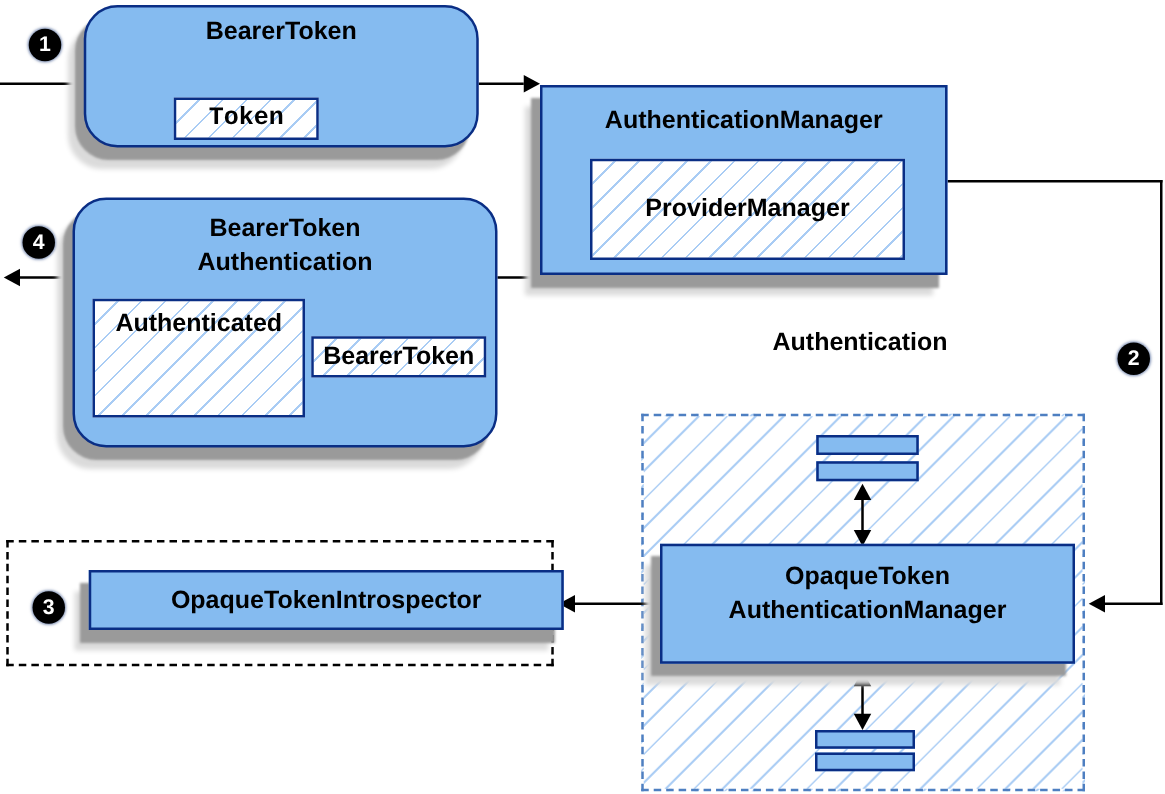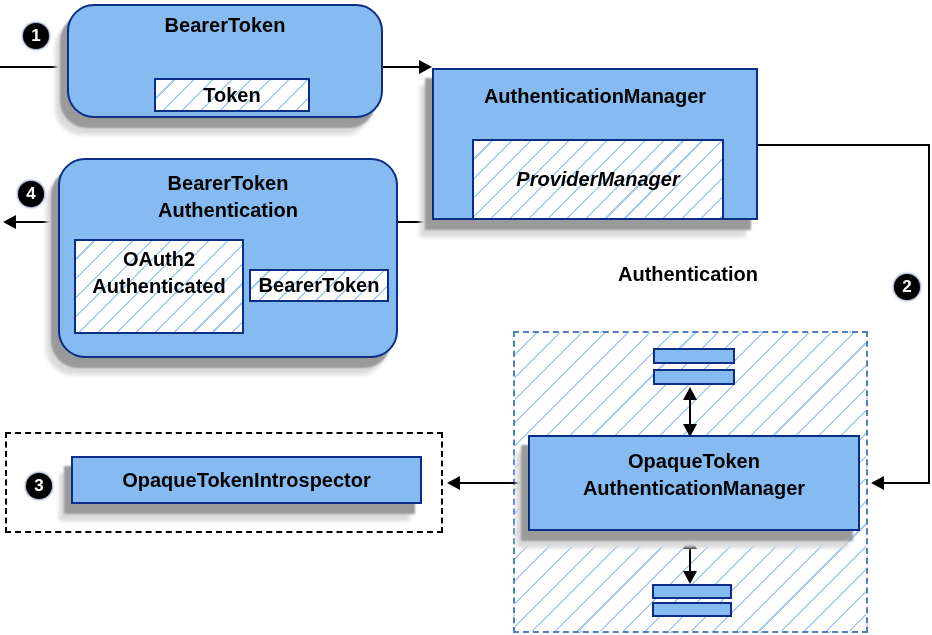--- a/index.html
+++ b/index.html
@@ -91,54 +91,53 @@
   <div class="dashed-black" style="left:5px;top:432px;width:438px;height:101px;"></div>
 
   <div class="heading" style="left:573px;top:261px;width:230px;">
     <div>Authentication</div>
   </div>
 
   <div class="node rounded" style="left:67px;top:4px;width:316px;height:114px;">
     <div class="title t-pad6">
       <div>BearerToken</div>
     </div>
-    <div class="inner hatch title" style="left:85px;top:72px;width:156px;height:34px;line-height:30px;">Token</div>
+    <div class="inner hatch title" style="left:70px;top:72px;width:116px;height:34px;line-height:30px;font-family:Liberation Mono, monospace;">Token</div>
   </div>
 
   <div class="node" style="left:432px;top:68px;width:326px;height:152px;">
     <div class="title" style="padding-top:13px;">AuthenticationManager</div>
-    <div class="inner hatch title" style="left:38px;top:69px;width:252px;height:81px;line-height:77px;font-style:italic;">ProviderManager</div>
+    <div class="inner hatch title" style="left:38px;top:57px;width:252px;height:81px;line-height:77px;">ProviderManager</div>
   </div>
 
   <div class="node rounded" style="left:58px;top:158px;width:340px;height:200px;">
     <div class="title t-pad10">
       <div>BearerToken</div>
       <div>Authentication</div>
     </div>
     <div class="inner hatch title" style="left:14px;top:79px;width:170px;height:95px;padding-top:5px;">
-      <div>OAuth2</div>
       <div>Authenticated</div>
     </div>
     <div class="inner hatch title" style="left:189px;top:109px;width:140px;height:33px;line-height:29px;">BearerToken</div>
   </div>
 
   <div class="small-rect" style="left:653px;top:348px;width:82px;height:16px;"></div>
   <div class="small-rect" style="left:653px;top:369px;width:82px;height:16px;"></div>
 
   <div class="node" style="left:528px;top:435px;width:332px;height:96px;">
     <div class="title" style="padding-top:11px;">
       <div>OpaqueToken</div>
       <div>AuthenticationManager</div>
     </div>
   </div>
 
   <div class="small-rect" style="left:652px;top:584px;width:80px;height:15px;"></div>
   <div class="small-rect" style="left:652px;top:602px;width:80px;height:15px;"></div>
 
-  <div class="node" style="left:71px;top:456px;width:351px;height:48px;">
+  <div class="node" style="left:71px;top:456px;width:380px;height:48px;">
     <div class="title" style="line-height:44px;">OpaqueTokenIntrospector</div>
   </div>
 
   <div class="badge" style="left:23px;top:23px;">1</div>
   <div class="badge" style="left:894px;top:274px;">2</div>
   <div class="badge" style="left:26px;top:473px;">3</div>
   <div class="badge" style="left:18px;top:181px;">4</div>
 
 </div>
 

